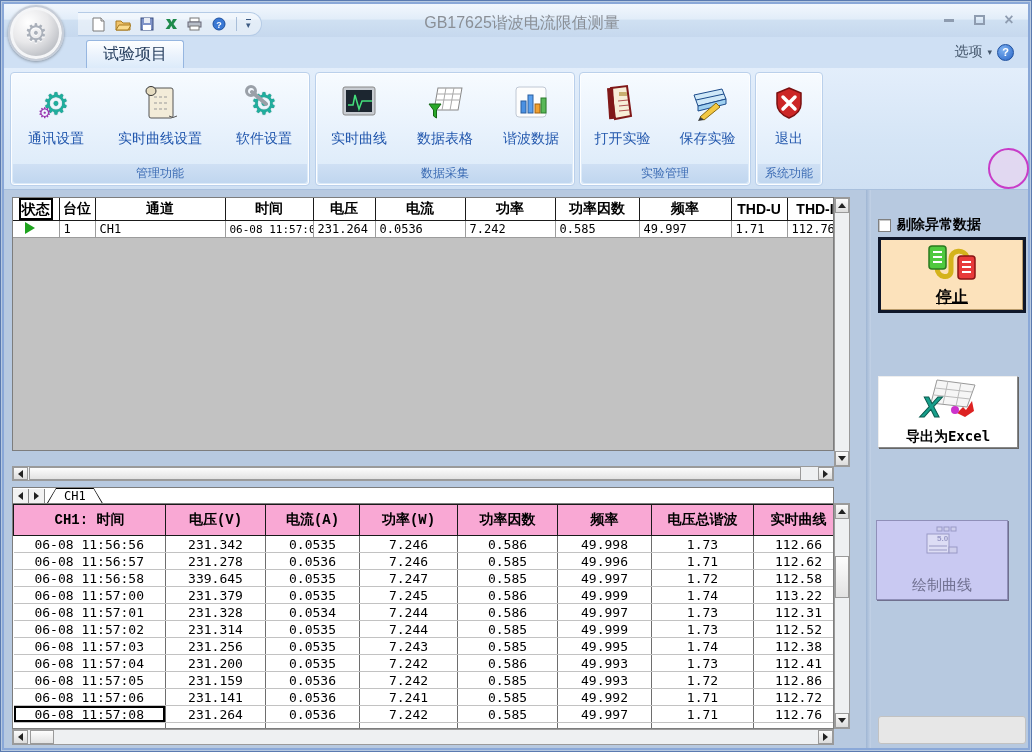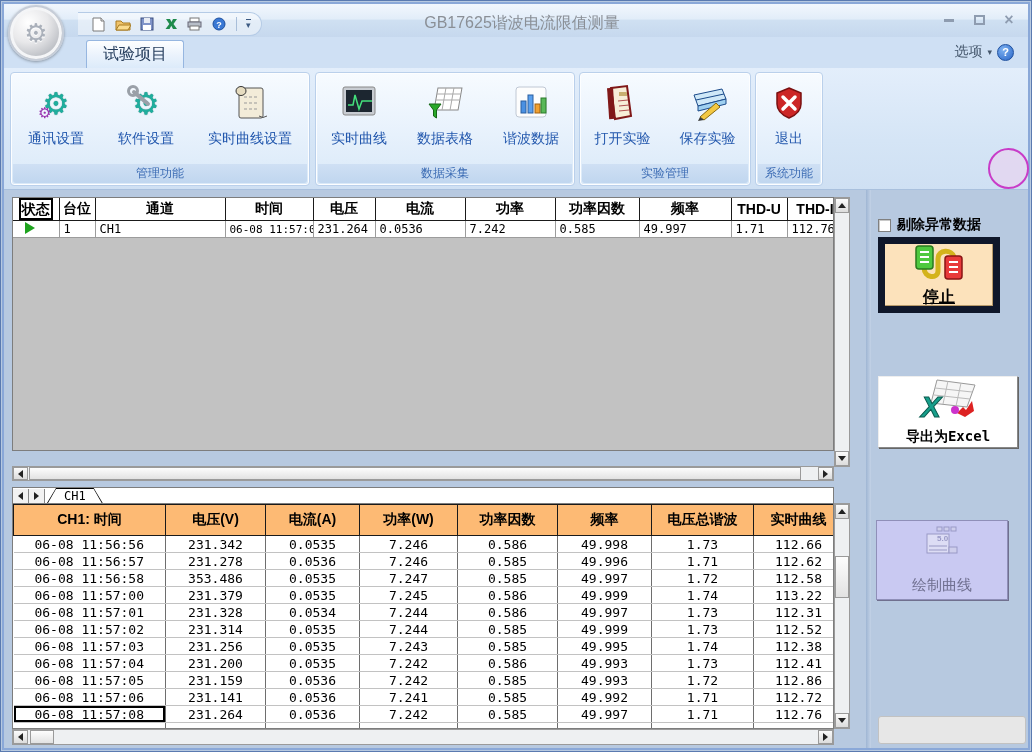--- a/index.html
+++ b/index.html
@@ -93,37 +93,37 @@
   .top-hbar .sb-thumb { position:absolute; left:16px; top:0; height:13px; width:772px; }
 
   
   .bot-table-wrap { position:absolute; left:8px; top:297px; width:838px; height:258px; }
   .sheet-strip { position:absolute; left:0; top:0; width:822px; height:16px; background:#fff; border:1px solid #7d7d7d; border-bottom:none; display:flex; align-items:center; }
   .sheet-btn { width:16px; height:14px; border-right:1px solid #888; background:#f2f2f2; display:flex; align-items:center; justify-content:center; cursor:pointer; }
   .sheet-tab-outer { margin-left:2px; height:15px; background:#000; clip-path:polygon(9px 0, calc(100% - 9px) 0, 100% 100%, 0 100%); padding:1px 1px 0 1px; display:flex; }
   .sheet-tab-inner { background:#fff; clip-path:polygon(8px 0, calc(100% - 8px) 0, 100% 100%, 0 100%); padding:0 16px; font-family:"DejaVu Sans Mono", monospace; font-size:12px; display:flex; align-items:center; cursor:pointer; }
   .bt-grid { position:absolute; left:0; top:16px; width:822px; height:226px; background:#fff; border:1px solid #7d7d7d; overflow:hidden; }
   .bt { width:820px; }
-  .bt th { background:#fdba74; border:1px solid #1a1a1a; font-size:14px; font-weight:bold; height:31px; padding:0 2px; white-space:nowrap; }
+  .bt th { background:#f9a8d4; border:1px solid #1a1a1a; font-size:14px; font-weight:bold; height:31px; padding:0 2px; white-space:nowrap;font-family:Liberation Mono, monospace; }
   .bt td { border-right:1px solid #6e6e6e; border-bottom:1px solid #c2c2c2; height:17px; font-size:13px;
     font-family:"DejaVu Sans Mono", monospace; text-align:center; white-space:nowrap; overflow:hidden; }
   .bt tbody[data-repeat] tr:last-child td:first-child { box-shadow:inset 0 0 0 2px #000; }
   .bt .filler td { height:10px; border-bottom:none; }
   .bot-vbar { position:absolute; right:0; top:16px; width:16px; height:226px; background:#eef0f2; border:1px solid #9a9a9a; }
   .bot-vbar .sb-btn { position:absolute; left:0; width:14px; height:15px; }
   .bot-vbar .sb-thumb { position:absolute; left:0; top:52px; width:14px; height:42px; }
   .bot-hbar { position:absolute; left:0; top:242px; width:822px; height:16px; background:#eef0f2; border:1px solid #9a9a9a; }
   .bot-hbar .sb-btn { position:absolute; top:0; width:15px; height:14px; }
   .bot-hbar .sb-thumb { position:absolute; left:17px; top:0; width:24px; height:14px; }
 
   
   .side-check { position:absolute; left:874px; top:26px; display:flex; align-items:center; gap:6px; cursor:pointer; }
   .checkbox { width:13px; height:13px; background:#fff; border:1px solid #808080; box-shadow:inset 1px 1px 0 #c8c8c8; }
   .check-label { font-size:14px; font-weight:bold; color:#000; }
-  .stop-btn { position:absolute; left:874px; top:47px; width:122px; height:76px; background:#fce2bb; border:7px solid #0f172a;
+  .stop-btn { position:absolute; left:874px; top:47px; width:148px; height:76px; background:#fce2bb; border:3px solid #0f172a;
     box-shadow:inset -1px -1px 0 #b89a6a; display:flex; flex-direction:column; align-items:center; justify-content:center; cursor:pointer; }
   .stop-label { font-size:16px; font-weight:bold; color:#000; text-decoration:underline; margin-top:-2px; }
   .excel-btn { position:absolute; left:874px; top:186px; width:140px; height:72px; background:#fff; border:1px solid #888;
     border-top-color:#eee; border-left-color:#eee; box-shadow:1px 1px 0 #666; display:flex; flex-direction:column; align-items:center; justify-content:center; cursor:pointer; }
   .excel-label { font-size:14px; font-weight:bold; color:#000; font-family:"DejaVu Sans Mono", monospace; margin-top:1px; }
   .curve-btn { position:absolute; left:872px; top:330px; width:132px; height:80px; background:#c9c9f2; border:1px solid #8f8fb8;
     box-shadow:1px 1px 0 #70708f; display:flex; flex-direction:column; align-items:center; justify-content:center; gap:17px; }
   .curve-label { font-size:15px; color:#6f6f8f; }
   .br-panel { position:absolute; left:874px; top:526px; width:148px; height:28px; background:#e7e7e7; border:1px solid #c2c2c2; border-radius:3px; }
 </style>
@@ -207,40 +207,40 @@
     <div class="rbtns">
       <div class="rbtn">
         <span class="ric">
           <span class="gear-big">⚙</span>
             <span class="gear-small">⚙</span>
         </span>
         <span class="rlabel">通讯设置</span>
       </div>
       <div class="rbtn">
         <span class="ric">
-          <span class="gear-big">⚙</span>
-          <svg width="40" height="42" style="position:absolute; left:0; top:0;">
-              <path d="M8 10 L22 22" stroke="#9aa0a8" stroke-width="4" stroke-linecap="round"></path>
-              <circle cx="7" cy="9" r="4.5" fill="none" stroke="#9aa0a8" stroke-width="3"></circle>
-            </svg>
-        </span>
-        <span class="rlabel">软件设置</span>
-      </div>
-      <div class="rbtn">
-        <span class="ric">
           <svg width="38" height="40">
             <rect x="8" y="5" width="24" height="30" rx="2" fill="#f3ecd9" stroke="#555"></rect>
             <ellipse cx="10" cy="8" rx="5" ry="4.5" fill="#e6dcc0" stroke="#333"></ellipse>
             <path d="M28 33 q4 3 8 0" fill="none" stroke="#555"></path>
             <line x1="13" y1="14" x2="28" y2="14" stroke="#999" stroke-dasharray="3 2"></line>
             <line x1="13" y1="20" x2="28" y2="20" stroke="#999" stroke-dasharray="3 2"></line>
             <line x1="13" y1="26" x2="28" y2="26" stroke="#999" stroke-dasharray="3 2"></line>
           </svg>
         </span>
         <span class="rlabel">实时曲线设置</span>
+      </div>
+      <div class="rbtn">
+        <span class="ric">
+          <span class="gear-big">⚙</span>
+          <svg width="40" height="42" style="position:absolute; left:0; top:0;">
+              <path d="M8 10 L22 22" stroke="#9aa0a8" stroke-width="4" stroke-linecap="round"></path>
+              <circle cx="7" cy="9" r="4.5" fill="none" stroke="#9aa0a8" stroke-width="3"></circle>
+            </svg>
+        </span>
+        <span class="rlabel">软件设置</span>
       </div>
     </div>
     <div class="rgroup-label">管理功能</div>
   </div>
 
   <div class="rgroup" style="left:311px; width:260px;">
     <div class="rbtns">
       <div class="rbtn">
         <span class="ric">
           <svg width="40" height="40">
@@ -455,21 +455,21 @@
     <td>0.0536</td>
     <td>7.246</td>
     <td>0.585</td>
     <td>49.996</td>
     <td>1.71</td>
     <td>112.62</td>
   </tr>
 
   <tr>
     <td>06-08 11:56:58</td>
-    <td>353.486</td>
+    <td>339.645</td>
     <td>0.0535</td>
     <td>7.247</td>
     <td>0.585</td>
     <td>49.997</td>
     <td>1.72</td>
     <td>112.58</td>
   </tr>
 
   <tr>
     <td>06-08 11:57:00</td>

